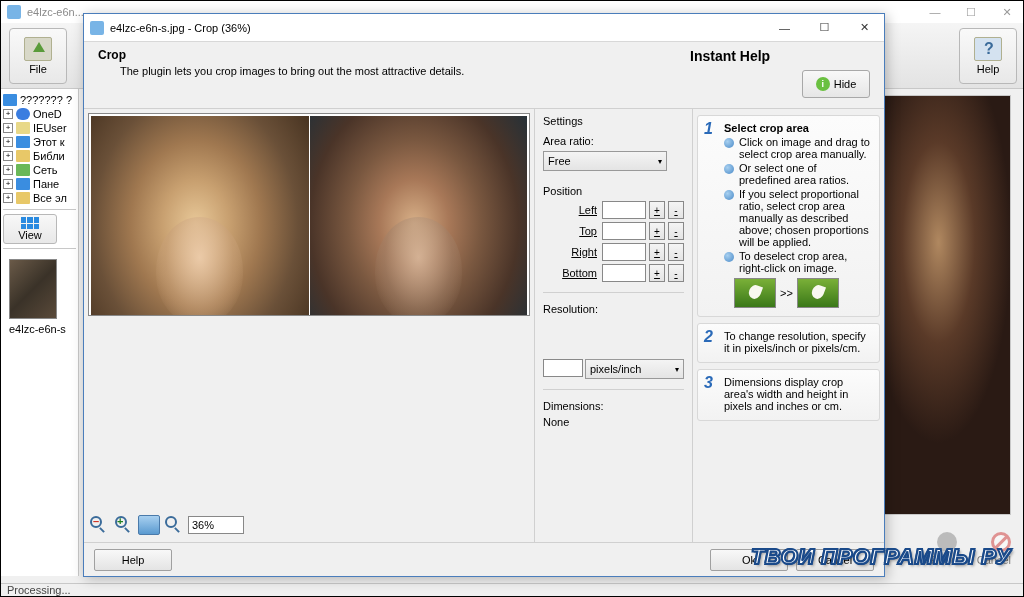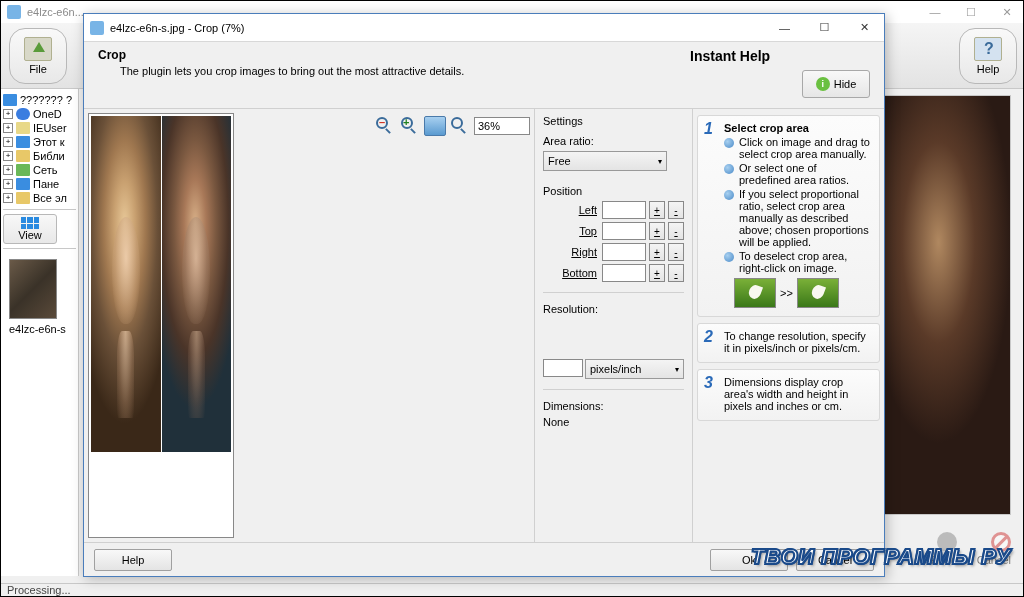--- a/index.html
+++ b/index.html
@@ -6,21 +6,21 @@
 body { width: 1024px; height: 597px; background: #fff; position: relative; overflow: hidden; border: 1px solid #000; }
 
 
 .main-window { position: absolute; top: 0; left: 0; width: 1024px; height: 597px; background: #f0f0f0; }
 .main-titlebar { height: 22px; background: #fff; display: flex; align-items: center; padding-left: 6px; color: #8a8a8a; }
 .main-titlebar .icon { width: 14px; height: 14px; background: #78b4e6; margin-right: 6px; border-radius: 2px; }
 .main-titlebar .controls { margin-left: auto; display: flex; }
 .main-titlebar .controls div { width: 36px; height: 20px; display: flex; align-items: center; justify-content: center; color: #999; }
 
 .main-toolbar { height: 66px; background: linear-gradient(#f5f5f5,#e3e3e3); border-bottom: 1px solid #c8c8c8; display: flex; align-items: center; padding: 4px 8px; gap: 4px; }
-.tool-btn { width: 58px; height: 56px; background: linear-gradient(#f9f9f9,#e8e8e8); border: 1px solid #b8b8b8; border-radius: 16px; display: flex; flex-direction: column; align-items: center; justify-content: center; gap: 2px; }
+.tool-btn { width: 58px; height: 56px; background: linear-gradient(#f9f9f9,#e8e8e8); border: 1px solid #b8b8b8; border-radius: 4px; display: flex; flex-direction: column; align-items: center; justify-content: center; gap: 2px; }
 .tool-btn .ticon { width: 28px; height: 24px; background: #d8d8c8; border: 1px solid #b0b090; border-radius: 2px; position: relative; }
 .tool-btn .ticon::after { content: ''; position: absolute; top: 4px; left: 8px; border-left: 6px solid transparent; border-right: 6px solid transparent; border-bottom: 10px solid #5a9b3a; }
 .tool-btn.help .ticon::after { content: '?'; border: none; font-size: 16px; font-weight: bold; color: #3a6b9a; top: 2px; left: 9px; }
 .tool-btn.help .ticon { background: #d4e2f0; }
 
 .main-body { display: flex; height: calc(100% - 110px); }
 .sidebar { width: 78px; border-right: 1px solid #c8c8c8; background: #fff; padding: 4px 2px; }
 .tree-item { display: flex; align-items: center; gap: 3px; padding: 1px 0; color: #000; white-space: nowrap; overflow: hidden; }
 .tree-item .plus { width: 10px; height: 10px; border: 1px solid #888; display: flex; align-items: center; justify-content: center; font-size: 8px; line-height: 1; }
 .tree-item .fi { width: 14px; height: 12px; display: inline-block; }
@@ -61,21 +61,21 @@
 .dlg-header h2 { font-size: 12px; font-weight: bold; margin-bottom: 3px; }
 .dlg-header p { padding-left: 22px; }
 .dlg-header .right { width: 180px; }
 .dlg-header .right h3 { font-weight: bold; font-size: 14px; margin-bottom: 6px; }
 .hide-btn { float: right; width: 68px; height: 28px; background: linear-gradient(#f8f8f8,#e6e6e6); border: 1px solid #a8a8a8; border-radius: 3px; display: flex; align-items: center; justify-content: center; gap: 4px; }
 .hide-btn .i { width: 14px; height: 14px; border-radius: 50%; background: #6ac040; color: #fff; display: flex; align-items: center; justify-content: center; font-weight: bold; font-size: 9px; }
 
 .dlg-body { flex: 1; display: flex; border-top: 1px solid #d0d0d0; overflow: hidden; }
 
 
-.preview-panel { width: 450px; background: #f0f0f0; display: flex; flex-direction: row; padding: 4px; }
+.preview-panel { width: 450px; background: #f0f0f0; display: flex; flex-direction: column; padding: 4px; }
 .img-container { flex: 1; background: #fff; border: 1px solid #888; padding: 2px; display: flex; gap: 1px; overflow: hidden; }
 .img-half { flex: 1; height: 336px; position: relative; }
 .img-left { background: radial-gradient(ellipse 85% 70% at 48% 32%, #e8c898 0%, #c8a070 18%, #a07850 35%, #6a5038 55%, #3a2818 85%), linear-gradient(180deg, #2a1a10, #1a1008); }
 .img-right { background: radial-gradient(ellipse 80% 65% at 48% 32%, #d8b088 0%, #a87858 20%, #7a5840 38%, #4a3428 60%, #20303a 85%), linear-gradient(160deg, #1a2838, #0a1018); }
 
 .img-half::before { content: ''; position: absolute; top: 30%; left: 30%; width: 40%; height: 32%; border-radius: 50% 50% 46% 46%; background: radial-gradient(ellipse at 50% 38%, rgba(240,208,176,0.85), rgba(200,160,120,0.55) 55%, transparent 80%); }
 .img-half::after { content: ''; position: absolute; top: 64%; left: 38%; width: 24%; height: 26%; background: radial-gradient(ellipse at 50% 0%, rgba(230,198,166,0.7), rgba(180,140,108,0.35) 60%, transparent); border-radius: 30% 30% 10% 10%; }
 .img-right::before { background: radial-gradient(ellipse at 50% 38%, rgba(220,188,160,0.8), rgba(160,128,104,0.5) 55%, transparent 80%); }
 .img-right::after { background: radial-gradient(ellipse at 50% 0%, rgba(200,168,140,0.6), rgba(140,108,88,0.3) 60%, transparent); }
 
@@ -223,21 +223,21 @@
   </div>
 
   <div class="status-bar">
     <span>Processing...</span>
   </div>
 </div>
 
 <div class="dialog">
   <div class="dlg-titlebar">
     <div class="icon"></div>
-    <span>e4lzc-e6n-s.jpg - Crop (7%)</span>
+    <span>e4lzc-e6n-s.jpg - Crop (36%)</span>
     <div class="controls">
       <div>—</div>
       <div>☐</div>
       <div>✕</div>
     </div>
   </div>
 
   <div class="dlg-header">
     <div class="left">
       <h2>Crop</h2>

